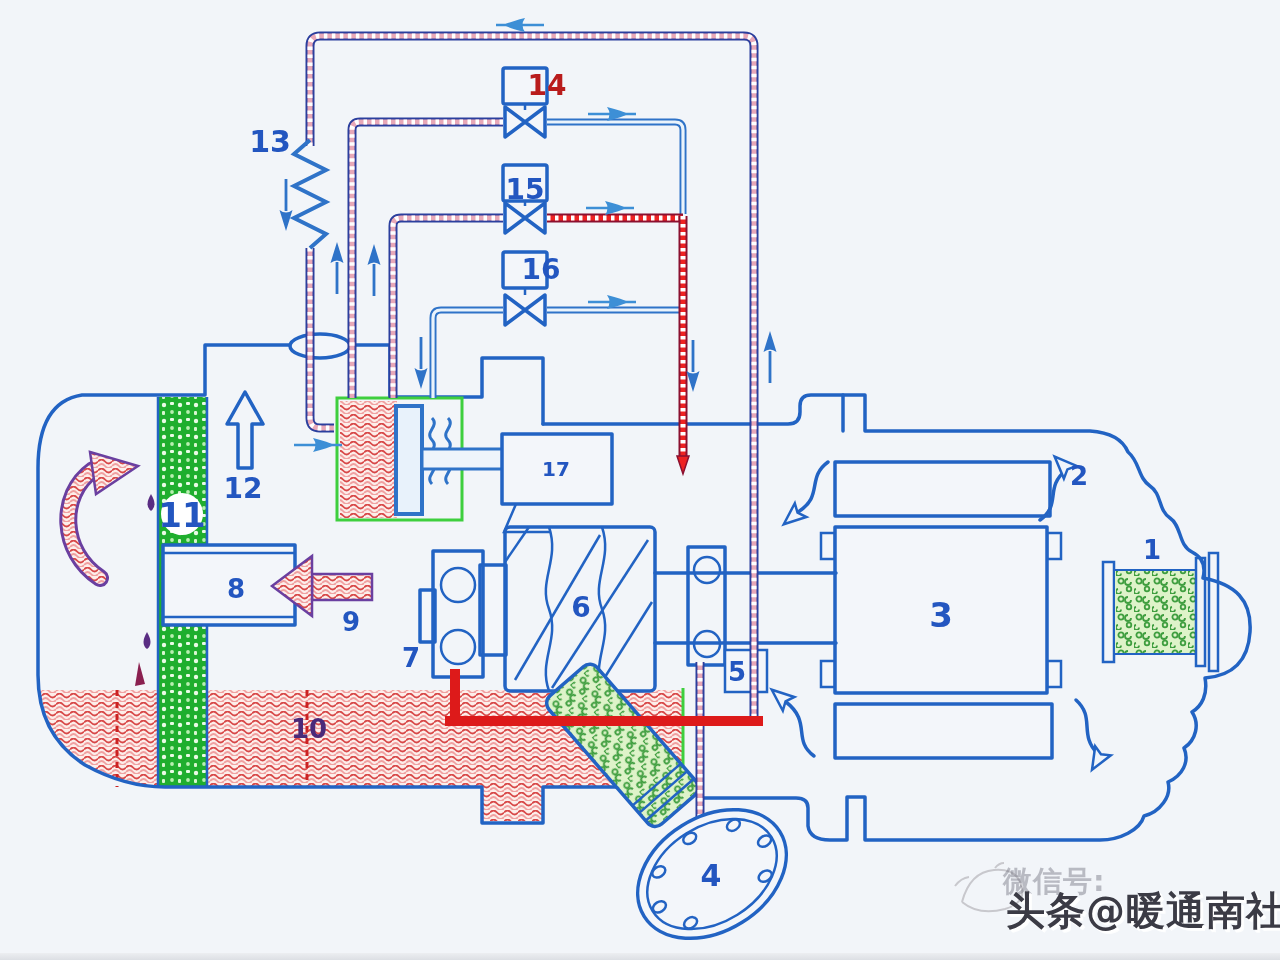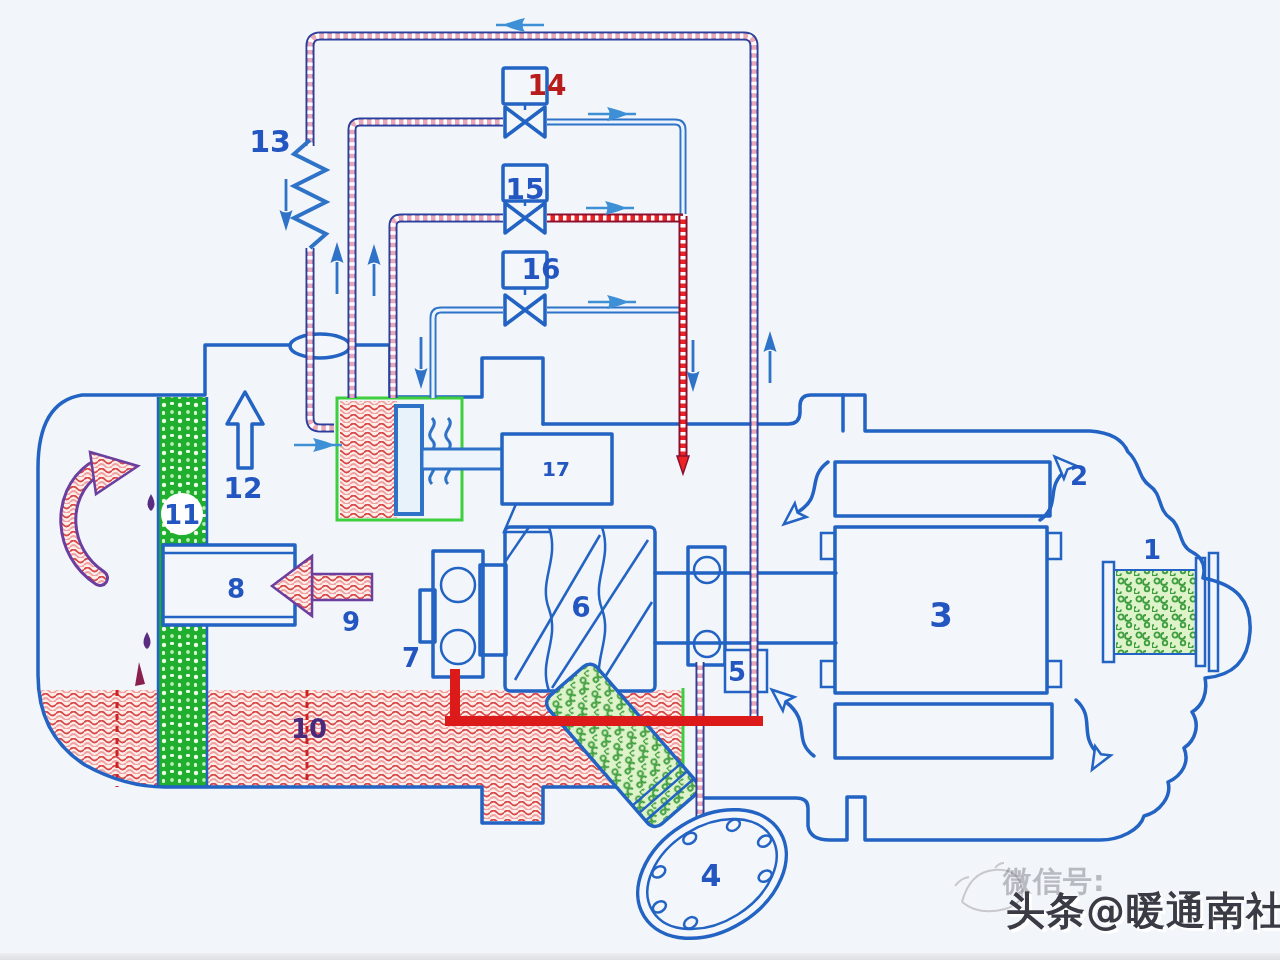--- a/index.html
+++ b/index.html
@@ -308,21 +308,21 @@
       <div class="lbl" style="left: 1152px; top: 550px; font-size: 26px; color: rgb(35, 86, 192);">1</div>
       <div class="lbl" style="left: 1079px; top: 476px; font-size: 26px; color: rgb(35, 86, 192);">2</div>
       <div class="lbl" style="left: 941px; top: 615px; font-size: 34px; color: rgb(35, 86, 192);">3</div>
       <div class="lbl" style="left: 711px; top: 876px; font-size: 30px; color: rgb(35, 86, 192);">4</div>
       <div class="lbl" style="left: 737px; top: 672px; font-size: 26px; color: rgb(35, 86, 192);">5</div>
       <div class="lbl" style="left: 581px; top: 608px; font-size: 28px; color: rgb(35, 86, 192);">6</div>
       <div class="lbl" style="left: 411px; top: 658px; font-size: 26px; color: rgb(35, 86, 192);">7</div>
       <div class="lbl" style="left: 236px; top: 589px; font-size: 26px; color: rgb(35, 86, 192);">8</div>
       <div class="lbl" style="left: 351px; top: 622px; font-size: 26px; color: rgb(35, 86, 192);">9</div>
       <div class="lbl" style="left: 309px; top: 729px; font-size: 26px; color: rgb(74, 42, 122);">10</div>
-      <div class="lbl" style="left: 182px; top: 515px; font-size: 26px; color: rgb(35, 86, 192);">11</div>
+      <div class="lbl" style="left: 182px; top: 515px; font-size: 34px; color: rgb(35, 86, 192);">11</div>
       <div class="lbl" style="left: 243px; top: 489px; font-size: 28px; color: rgb(35, 86, 192);">12</div>
       <div class="lbl" style="left: 270px; top: 142px; font-size: 30px; color: rgb(35, 86, 192); text-align: center;">13</div>
       <div class="lbl" style="left: 547px; top: 86px; font-size: 28px; color: #b91c1c;">14</div>
       <div class="lbl" style="left: 525px; top: 183px; font-size: 28px; color: rgb(35, 86, 192); margin-top: 7px;">15</div>
       <div class="lbl" style="left: 525px; top: 270px; font-size: 28px; color: rgb(35, 86, 192); margin-left: 16px;">16</div>
       <div class="lbl" style="left: 556px; top: 469px; font-size: 20px; color: rgb(35, 86, 192);">17</div>
     </div>
 
 <div class="wm-faint">微信号:</div>
 <div class="wm-brand">头条@暖通南社</div>

